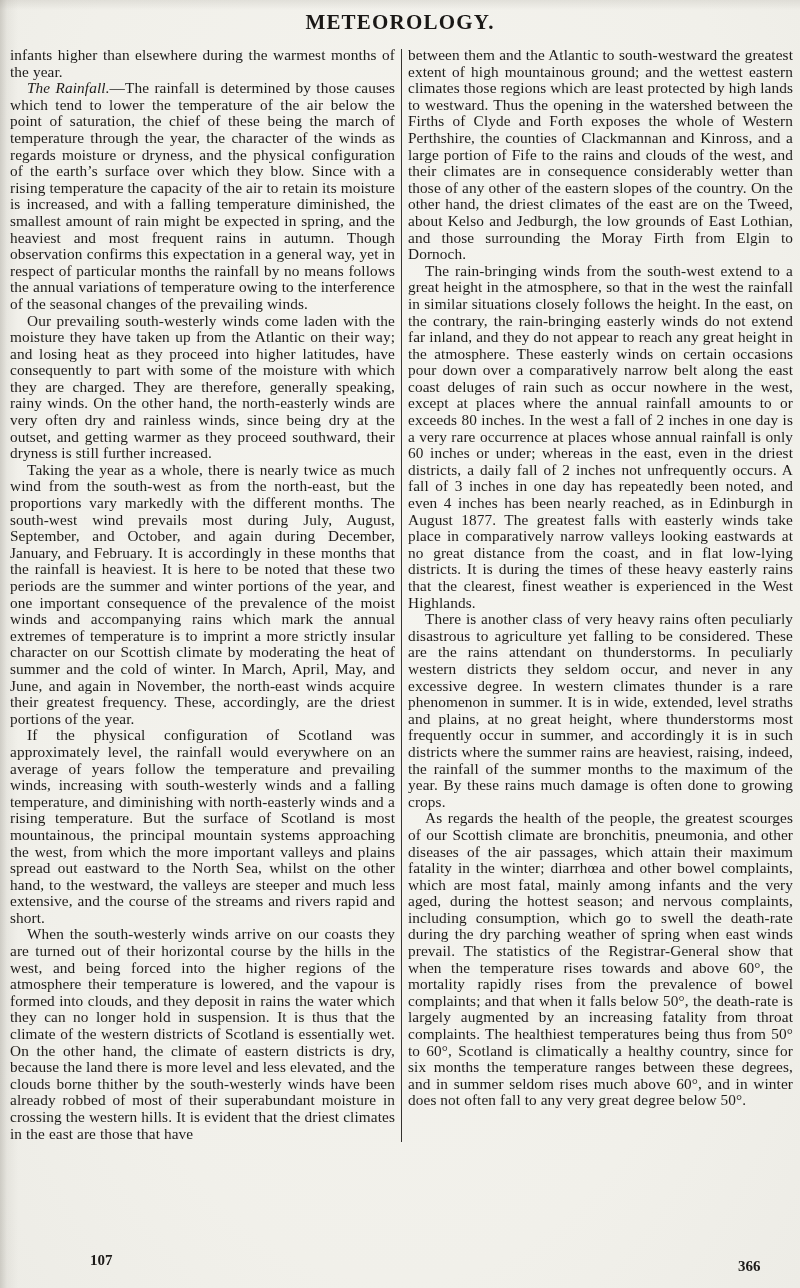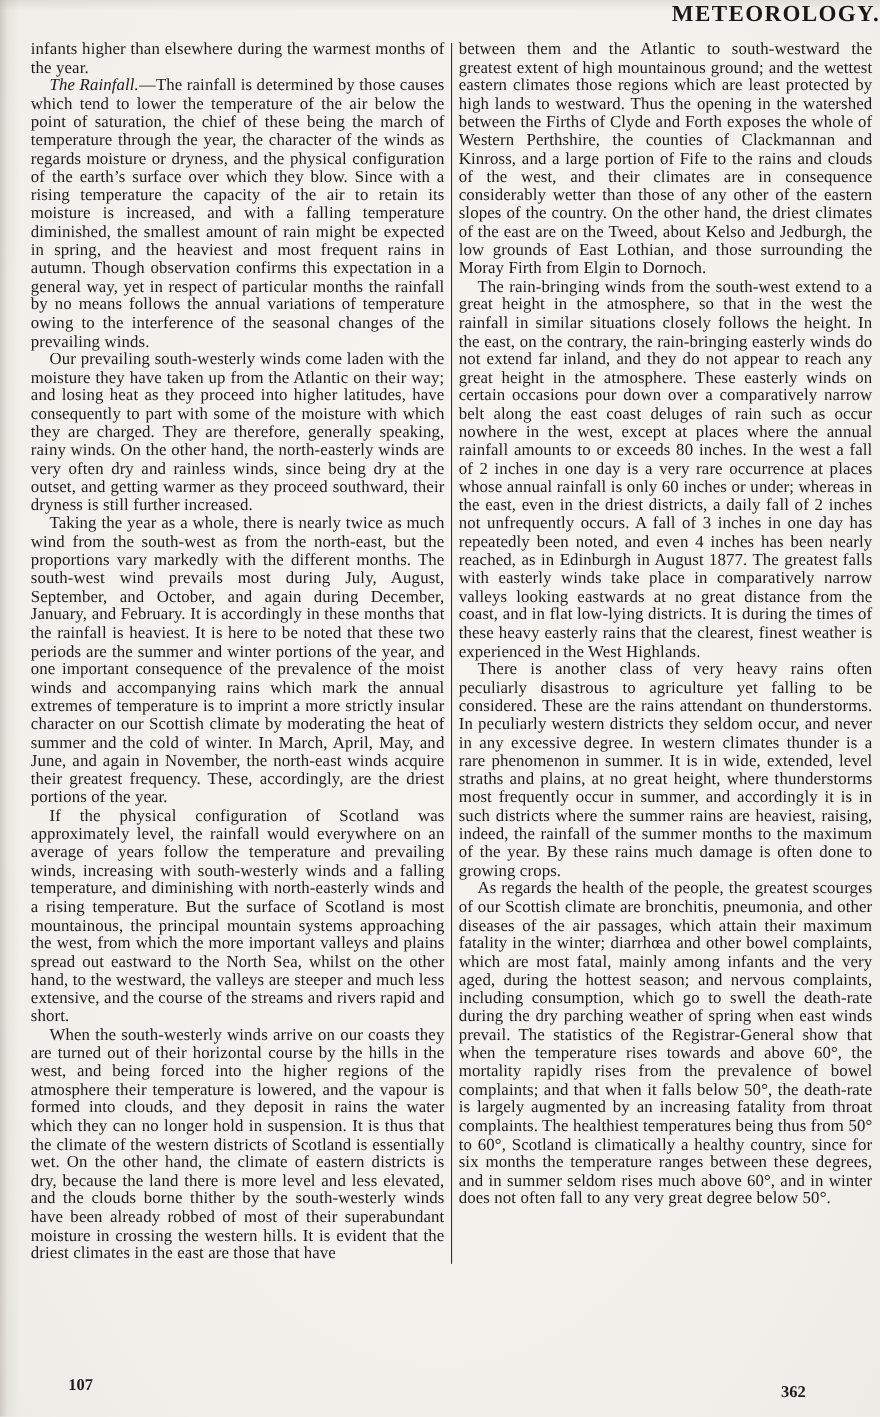--- a/index.html
+++ b/index.html
@@ -15,31 +15,32 @@
     background: #f3f2ed;
     background-image:
       linear-gradient(90deg, rgba(120,115,105,0.28) 0px, rgba(120,115,105,0.08) 7px, rgba(120,115,105,0.0) 18px),
       linear-gradient(180deg, rgba(120,115,105,0.14) 0px, rgba(120,115,105,0.0) 10px),
       radial-gradient(ellipse at 50% 40%, #f5f4ef 0%, #f1f0ea 70%, #edece6 100%);
     color: #1d1b19;
     font-family: "Liberation Serif", "DejaVu Serif", serif;
     overflow: hidden;
   }
   .header-title {
-    text-align: right;
+    text-align: center;
+    padding-top: 10px;
     font-size: 21px;
     font-weight: bold;
     letter-spacing: 1.2px;
     color: #1a1816;
   }
   .columns {
     display: flex;
     align-items: stretch;
     margin-top: 12px;
-    padding-left: 28px;
+    padding-left: 10px;
     padding-right: 7px;
   }
   .col {
     width: 385px;
     text-align: justify;
     font-size: 15.3px;
     line-height: 16.6px;
     letter-spacing: 0.1px;
   }
   .col-divider {
@@ -54,20 +55,21 @@
   p.para.indent {
     text-indent: 17px;
   }
   p.para i {
   }
   .page-num {
     position: absolute;
     font-weight: bold;
     font-size: 15px;
     color: #1d1b19;
+    margin-left: 28px;
   }
   .page-num-left  { left: 62px;  top: 1252px; }
   .page-num-right { left: 710px; top: 1258px; }
 </style>
 </head>
 <body>
 
 <div class="page">
 
   <div class="header-title">METEOROLOGY.</div>
@@ -87,15 +89,15 @@
     <div class="col col-right">
         <p class="para">between them and the Atlantic to south-westward the greatest extent of high mountainous ground; and the wettest eastern climates those regions which are least protected by high lands to westward.  Thus the opening in the watershed between the Firths of Clyde and Forth exposes the whole of Western Perthshire, the counties of Clackmannan and Kinross, and a large portion of Fife to the rains and clouds of the west, and their climates are in consequence considerably wetter than those of any other of the eastern slopes of the country.  On the other hand, the driest climates of the east are on the Tweed, about Kelso and Jedburgh, the low grounds of East Lothian, and those surrounding the Moray Firth from Elgin to Dornoch.</p>
         <p class="para indent">The rain-bringing winds from the south-west extend to a great height in the atmosphere, so that in the west the rainfall in similar situations closely follows the height.  In the east, on the contrary, the rain-bringing easterly winds do not extend far inland, and they do not appear to reach any great height in the atmosphere.  These easterly winds on certain occasions pour down over a comparatively narrow belt along the east coast deluges of rain such as occur nowhere in the west, except at places where the annual rainfall amounts to or exceeds 80 inches.  In the west a fall of 2 inches in one day is a very rare occurrence at places whose annual rainfall is only 60 inches or under; whereas in the east, even in the driest districts, a daily fall of 2 inches not unfrequently occurs.  A fall of 3 inches in one day has repeatedly been noted, and even 4 inches has been nearly reached, as in Edinburgh in August 1877.  The greatest falls with easterly winds take place in comparatively narrow valleys looking eastwards at no great distance from the coast, and in flat low-lying districts.  It is during the times of these heavy easterly rains that the clearest, finest weather is experienced in the West Highlands.</p>
         <p class="para indent">There is another class of very heavy rains often peculiarly disastrous to agriculture yet falling to be considered.  These are the rains attendant on thunderstorms.  In peculiarly western districts they seldom occur, and never in any excessive degree.  In western climates thunder is a rare phenomenon in summer. It is in wide, extended, level straths and plains, at no great height, where thunderstorms most frequently occur in summer, and accordingly it is in such districts where the summer rains are heaviest, raising, indeed, the rainfall of the summer months to the maximum of the year.  By these rains much damage is often done to growing crops.</p>
         <p class="para indent">As regards the health of the people, the greatest scourges of our Scottish climate are bronchitis, pneumonia, and other diseases of the air passages, which attain their maximum fatality in the winter; diarrhœa and other bowel complaints, which are most fatal, mainly among infants and the very aged, during the hottest season; and nervous complaints, including consumption, which go to swell the death-rate during the dry parching weather of spring when east winds prevail.  The statistics of the Registrar-General show that when the temperature rises towards and above 60°, the mortality rapidly rises from the prevalence of bowel complaints; and that when it falls below 50°, the death-rate is largely augmented by an increasing fatality from throat complaints.  The healthiest temperatures being thus from 50° to 60°, Scotland is climatically a healthy country, since for six months the temperature ranges between these degrees, and in summer seldom rises much above 60°, and in winter does not often fall to any very great degree below 50°.</p>
       </div>
   </div>
 
   <div class="page-num page-num-left">107</div>
 
-  <div class="page-num page-num-right">362</div>
+  <div class="page-num page-num-right">366</div>
 
 </div>
 
 </body></html>

